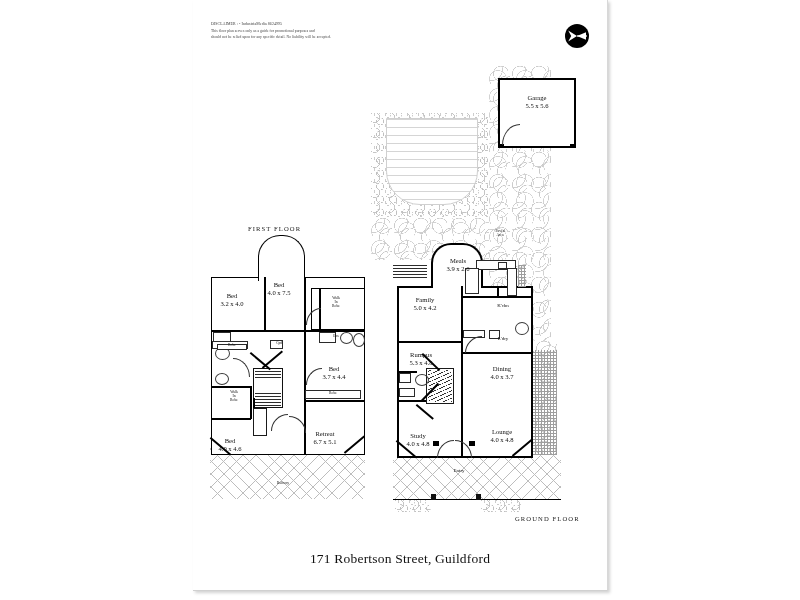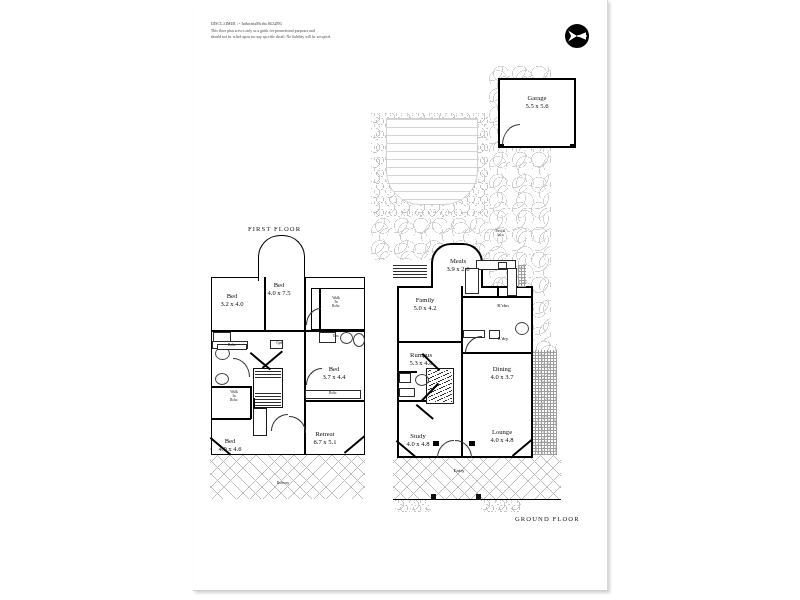--- a/index.html
+++ b/index.html
@@ -310,14 +310,15 @@
   <div class="rm sm" style="left:292px;top:303px;width:36px;">K'chn</div>
   <div class="rm sm" style="left:292px;top:336px;width:36px;">L'dry</div>
   <div class="rm sm" style="left:248px;top:468px;width:36px;">Entry</div>
 
   <div class="wall" style="left:200px;top:499px;width:168px;height:1.4px;"></div>
   <div class="fencepost" style="left:238px;top:494px;width:5px;height:6px;"></div>
   <div class="fencepost" style="left:283px;top:494px;width:5px;height:6px;"></div>
   <div class="shrub" style="left:202px;top:500px;width:36px;height:12px;"></div>
   <div class="shrub" style="left:288px;top:500px;width:40px;height:12px;"></div>
 
+  <div class="addr">171 Robertson Street, Guildford</div>
 
 </div>
 
 </body></html>

